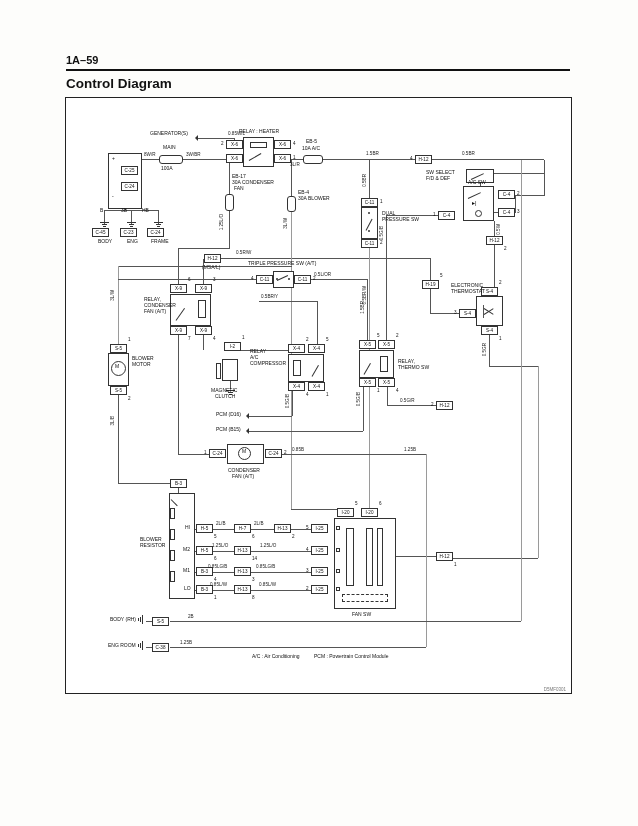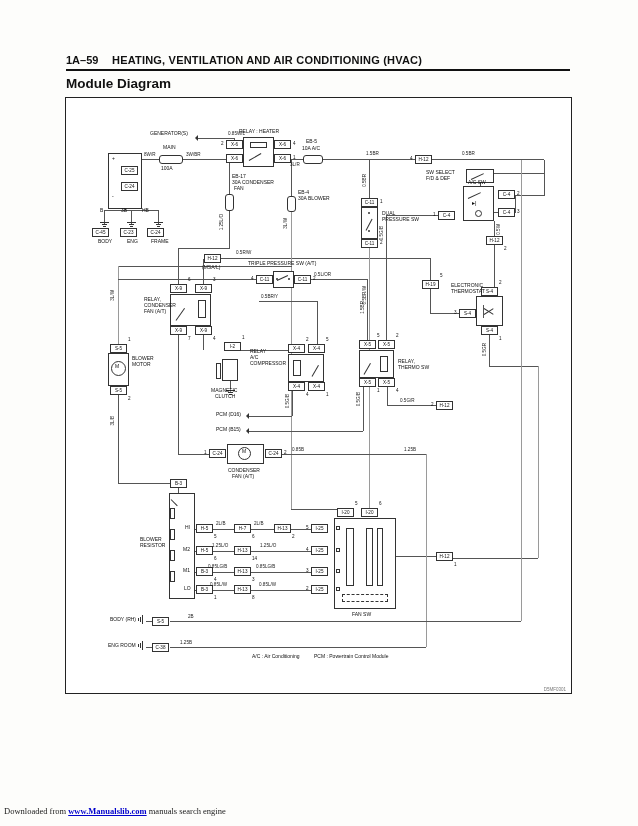--- a/index.html
+++ b/index.html
@@ -30,23 +30,22 @@
   .figcode{position:absolute;right:5px;bottom:1px;font-size:4.5px;color:#777}
   .footer{position:absolute;left:4px;top:806px;font-size:8.5px;font-family:"Liberation Serif",serif;color:#222}
   .footer a{color:#0000cc;text-decoration:underline;font-weight:bold}
 </style>
 </head>
 <body>
 
 <div class="page">
 
   <div class="hdr-code">1A–59</div>
-  <div class="hdr-title">HEATING, VENTILATION AND AIR CONDITIONING (HVAC)</div>
   <div class="hdr-rule"></div>
-  <div class="sec-title">Module Diagram</div>
+  <div class="sec-title">Control Diagram</div>
 
   <div class="dia">
 
     <div>
       <i class="wire" style="left:76px;top:61px;width:402px;height:1px"></i>
       <i class="wire" style="left:59px;top:105px;width:1px;height:8px"></i>
       <i class="wire" style="left:38px;top:112px;width:55px;height:1px"></i>
       <i class="wire" style="left:38px;top:112px;width:1px;height:14px"></i>
       <i class="wire" style="left:65px;top:112px;width:1px;height:14px"></i>
       <i class="wire" style="left:92px;top:112px;width:1px;height:14px"></i>
@@ -400,16 +399,13 @@
         <div class="wlbl" style="left: 146px; top: 445px;">1.25L/O</div>
         <div class="wlbl" style="left: 142px; top: 466px;">0.85LG/B</div>
         <div class="wlbl" style="left: 144px; top: 484px;">0.85L/W</div>
         <div class="wlbl" style="left: 188px; top: 423px;">2L/B</div>
         <div class="wlbl" style="left: 194px; top: 445px;">1.25L/O</div>
         <div class="wlbl" style="left: 190px; top: 466px;">0.85LG/B</div>
         <div class="wlbl" style="left: 193px; top: 484px;">0.85L/W</div>
       </div>
   </div>
 
-  <div class="footer">
-    <span>Downloaded from </span><a href="#">www.Manualslib.com</a><span> manuals search engine</span>
-  </div>
 </div>
 
 </body></html>

